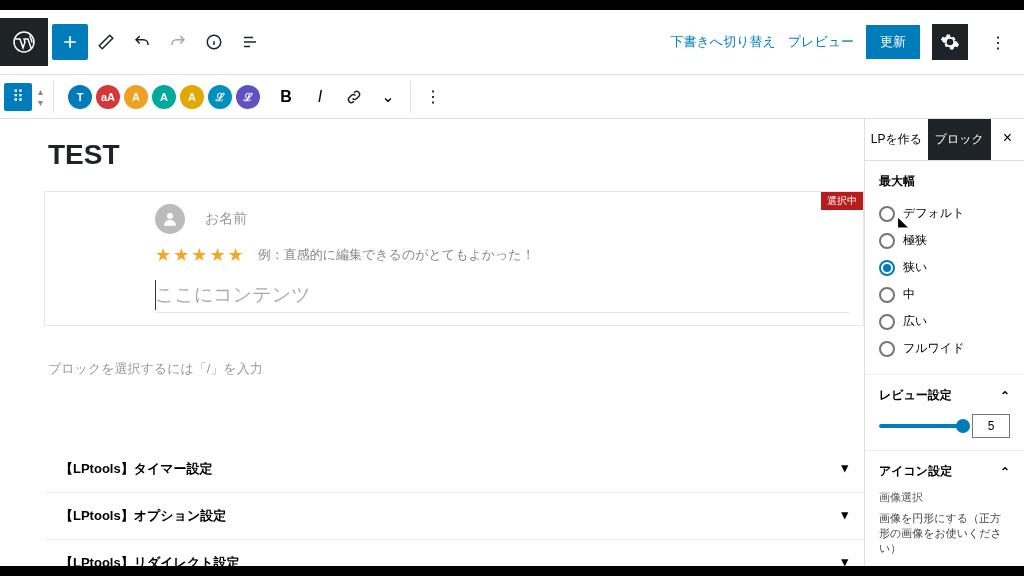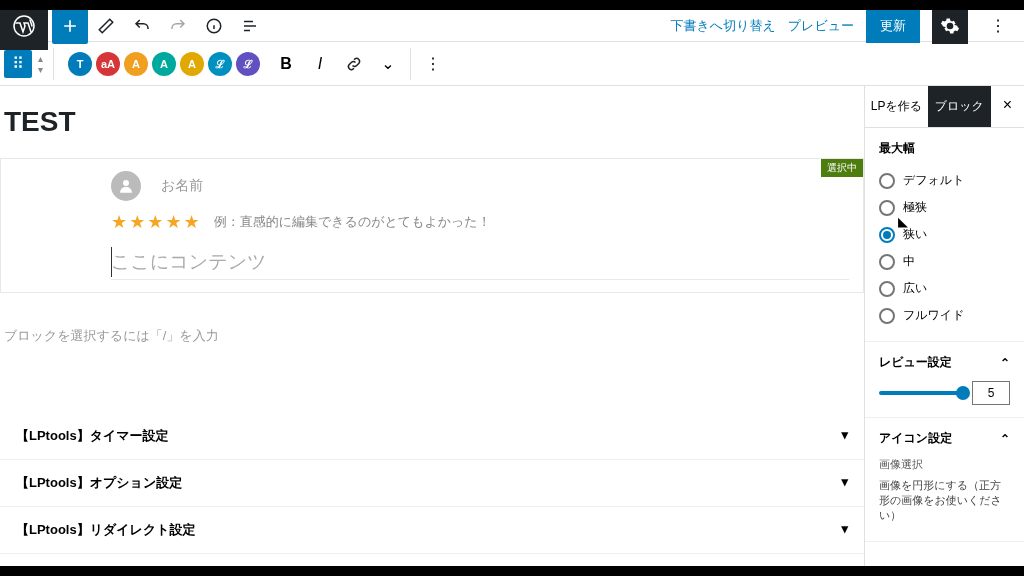--- a/index.html
+++ b/index.html
@@ -1,18 +1,18 @@
 <!DOCTYPE html>
 <html><head>
 <meta charset="utf-8">
 <style>
 * { margin: 0; padding: 0; box-sizing: border-box; font-family: -apple-system, BlinkMacSystemFont, "Segoe UI", sans-serif; }
 body { background: #000; }
 .app { background: #fff; margin: 10px 0; height: 556px; display: flex; flex-direction: column; overflow: hidden; }
-.topbar { display: flex; align-items: center; height: 32px; border-bottom: 1px solid #e0e0e0; padding: 0 8px; }
+.topbar { display: flex; align-items: center; height: 65px; border-bottom: 1px solid #e0e0e0; padding: 0 8px; }
 .wp-logo { width: 48px; height: 48px; background: #1d2327; display: flex; align-items: center; justify-content: center; margin: -8px 4px -8px -8px; }
 .wp-logo svg { width: 24px; height: 24px; }
 .icon-btn { width: 36px; height: 36px; display: flex; align-items: center; justify-content: center; cursor: pointer; border-radius: 2px; }
 .add-btn { background: #007cba; color: #fff; }
 .topbar-right { margin-left: auto; display: flex; align-items: center; gap: 12px; }
 .link-btn { color: #007cba; font-size: 13px; cursor: pointer; }
 .primary-btn { background: #007cba; color: #fff; padding: 8px 14px; font-size: 13px; cursor: pointer; border: none; }
 .settings-btn { background: #1d2327; color: #fff; width: 36px; height: 36px; display: flex; align-items: center; justify-content: center; cursor: pointer; }
 .toolbar2 { display: flex; align-items: center; height: 44px; border-bottom: 1px solid #e0e0e0; padding: 0 4px; gap: 2px; }
 .handle-btn { background: #007cba; width: 28px; height: 28px; display: flex; align-items: center; justify-content: center; color: #fff; border-radius: 2px; }
@@ -21,33 +21,33 @@
 .c-blue { background: #007cba; color: #fff; }
 .c-red { background: #d63638; color: #fff; }
 .c-orange { background: #f0a020; color: #fff; }
 .c-teal { background: #00a99d; color: #fff; }
 .c-amber { background: #e0a800; color: #fff; }
 .c-cyan { background: #0090c0; color: #fff; }
 .c-purple { background: #6050c0; color: #fff; }
 .fmt-btn { width: 32px; height: 32px; display: flex; align-items: center; justify-content: center; cursor: pointer; font-size: 16px; }
 .divider-v { width: 1px; height: 32px; background: #e0e0e0; margin: 0 4px; }
 .main { flex: 1; display: flex; overflow: hidden; }
-.editor { flex: 1; overflow-y: auto; position: relative; }
+.editor { flex: 1; overflow-y: auto; position: relative; margin-left: 44px; }
 .title { font-size: 28px; font-weight: 600; padding: 20px 0 12px 4px; color: #1d2327; }
 .review-block { margin: 8px 0 16px 0; border: 1px solid #e8e8e8; padding: 12px 14px 12px 110px; position: relative; }
 .avatar-row { display: flex; align-items: center; gap: 20px; margin-bottom: 10px; }
 .avatar { width: 30px; height: 30px; border-radius: 50%; background: #bbb; display: flex; align-items: center; justify-content: center; }
 .name-placeholder { color: #999; font-size: 14px; }
 .stars-row { display: flex; align-items: center; gap: 14px; }
 .stars { display: flex; gap: 2px; }
 .star { color: #f5a623; font-size: 18px; }
 .review-text { color: #888; font-size: 13px; }
 .content-input { color: #aaa; font-size: 19px; margin-top: 12px; padding: 4px 0; border-bottom: 1px solid #e8e8e8; position: relative; }
 .cursor-line { position: absolute; left: 0; top: 2px; bottom: 2px; width: 1px; background: #333; }
-.selected-tag { position: absolute; right: 0; top: 0; background: #4d7c0f; color: #fff; font-size: 10px; padding: 2px 6px; }
+.selected-tag { position: absolute; right: 0; top: 0; background: #b91c1c; color: #fff; font-size: 10px; padding: 2px 6px; }
 .slash-hint { color: #999; font-size: 13px; padding: 18px 4px; }
 .accordions { margin-top: 50px; }
 .accordion { border-bottom: 1px solid #eee; padding: 14px 16px; display: flex; justify-content: space-between; cursor: pointer; font-size: 13px; font-weight: 600; }
 .sidebar { width: 160px; border-left: 1px solid #e0e0e0; overflow-y: auto; font-size: 12px; }
 .tabs { display: flex; border-bottom: 1px solid #e0e0e0; }
 .tab { flex: 1; padding: 12px 0; text-align: center; font-size: 12px; cursor: pointer; }
 .tab.active { background: #1d2327; color: #fff; }
 .close-x { padding: 10px 12px; cursor: pointer; font-size: 16px; }
 .panel { padding: 12px 14px; border-bottom: 1px solid #eee; }
 .panel-title { font-weight: 600; margin-bottom: 10px; display: flex; justify-content: space-between; align-items: center; }

